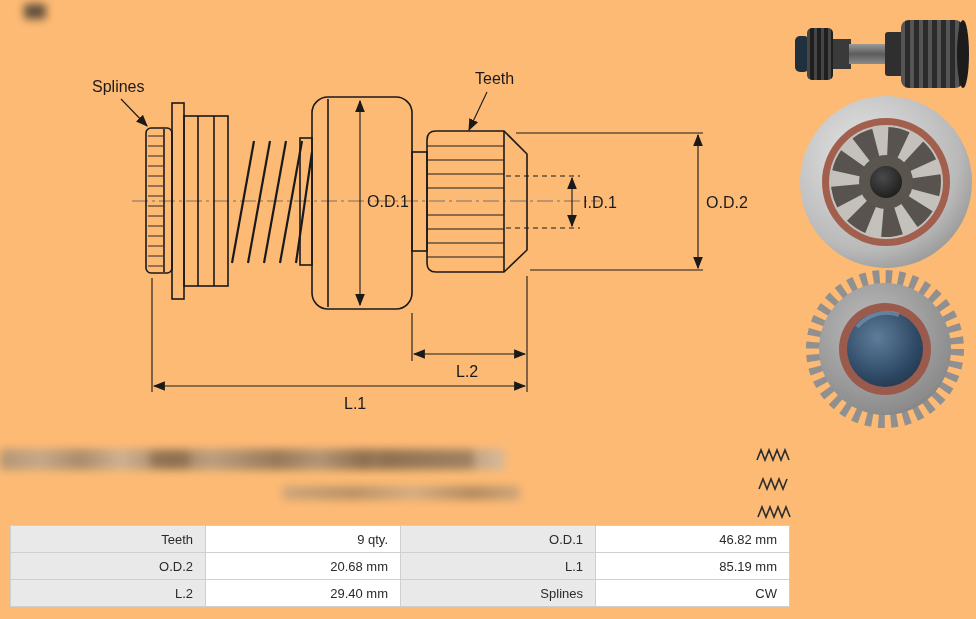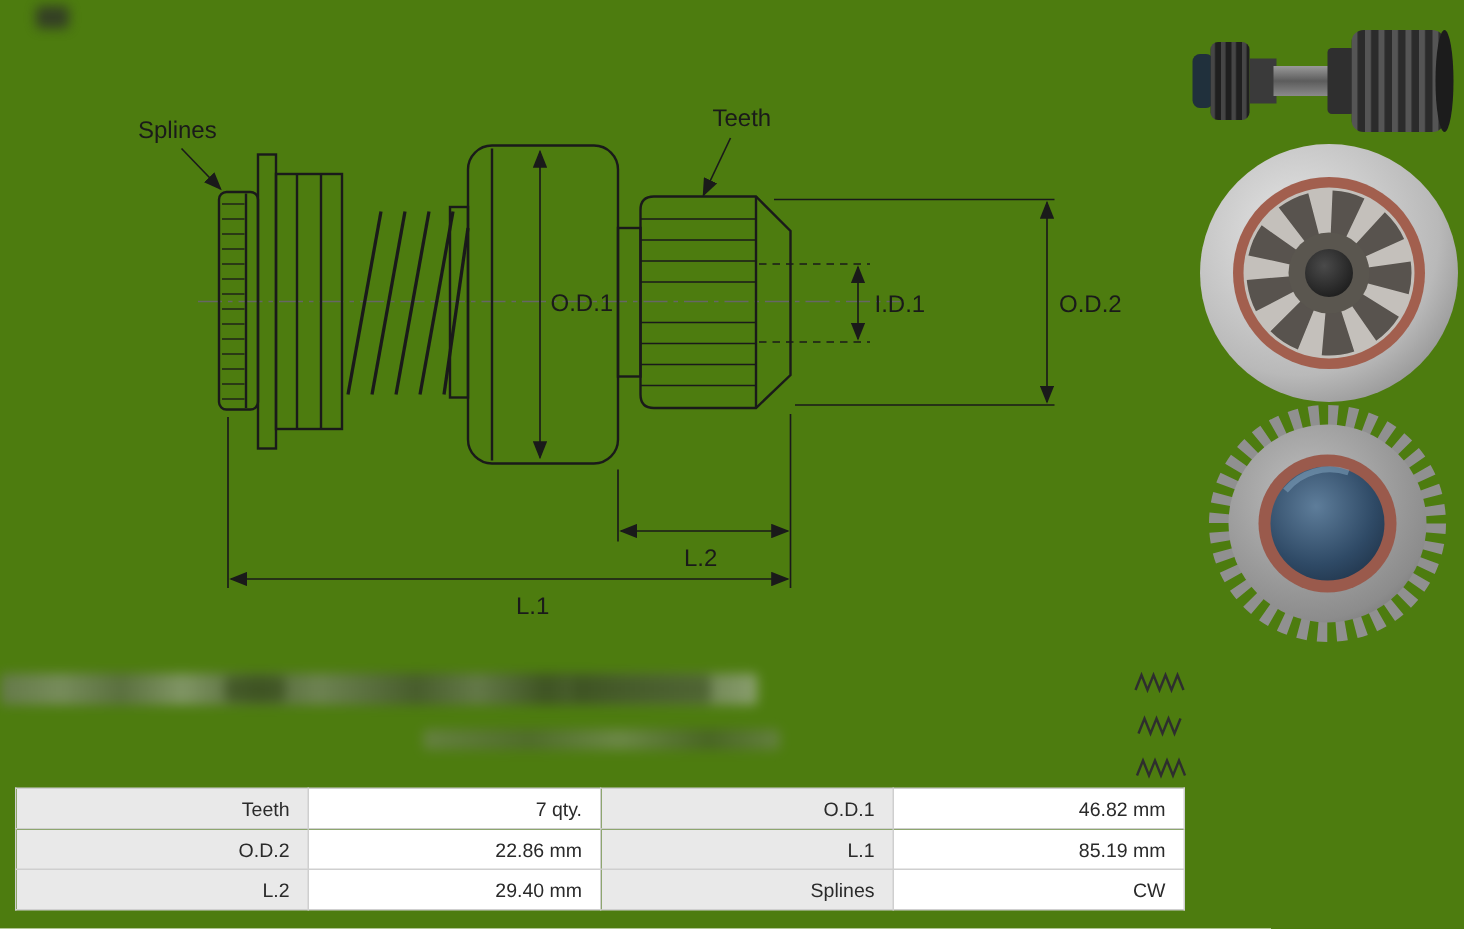--- a/index.html
+++ b/index.html
@@ -1,21 +1,21 @@
 <!DOCTYPE html>
 <html><head>
 <meta charset="utf-8">
 <style>
   * { margin:0; padding:0; box-sizing:border-box; }
   html,body { background:#ffffff; }
   body {
     width:976px; height:619px; position:relative; overflow:hidden;
     font-family:"Liberation Sans", sans-serif; color:#1a1a1a;
   }
-  .page { position:absolute; inset:0; background:#4d7c0f;padding-left:30px; }
+  .page { position:absolute; inset:0; background:#fdba74;padding-left:30px; }
 
   
   .drawing { position:absolute; left:0; top:0; }
   .drawing text { font-family:"Liberation Sans", sans-serif; }
 
   
   .photo { position:absolute; }
   #photo1 { left:793px; top:6px; }
   #photo2 { left:797px; top:93px; }
   #photo3 { left:797px; top:263px; }
@@ -251,27 +251,27 @@
   <table class="spec-table">
     <colgroup>
         <col style="width:195px">
         <col style="width:195px">
         <col style="width:195px">
         <col style="width:194px">
       </colgroup>
     <tbody>
       <tr>
         <td class="lbl">Teeth</td>
-        <td>7 qty.</td>
+        <td>9 qty.</td>
         <td class="lbl">O.D.1</td>
         <td>46.82 mm</td>
       </tr>
       <tr>
         <td class="lbl">O.D.2</td>
-        <td>22.86 mm</td>
+        <td>20.68 mm</td>
         <td class="lbl">L.1</td>
         <td>85.19 mm</td>
       </tr>
       <tr>
         <td class="lbl">L.2</td>
         <td>29.40 mm</td>
         <td class="lbl">Splines</td>
         <td>CW</td>
       </tr>
     </tbody>

